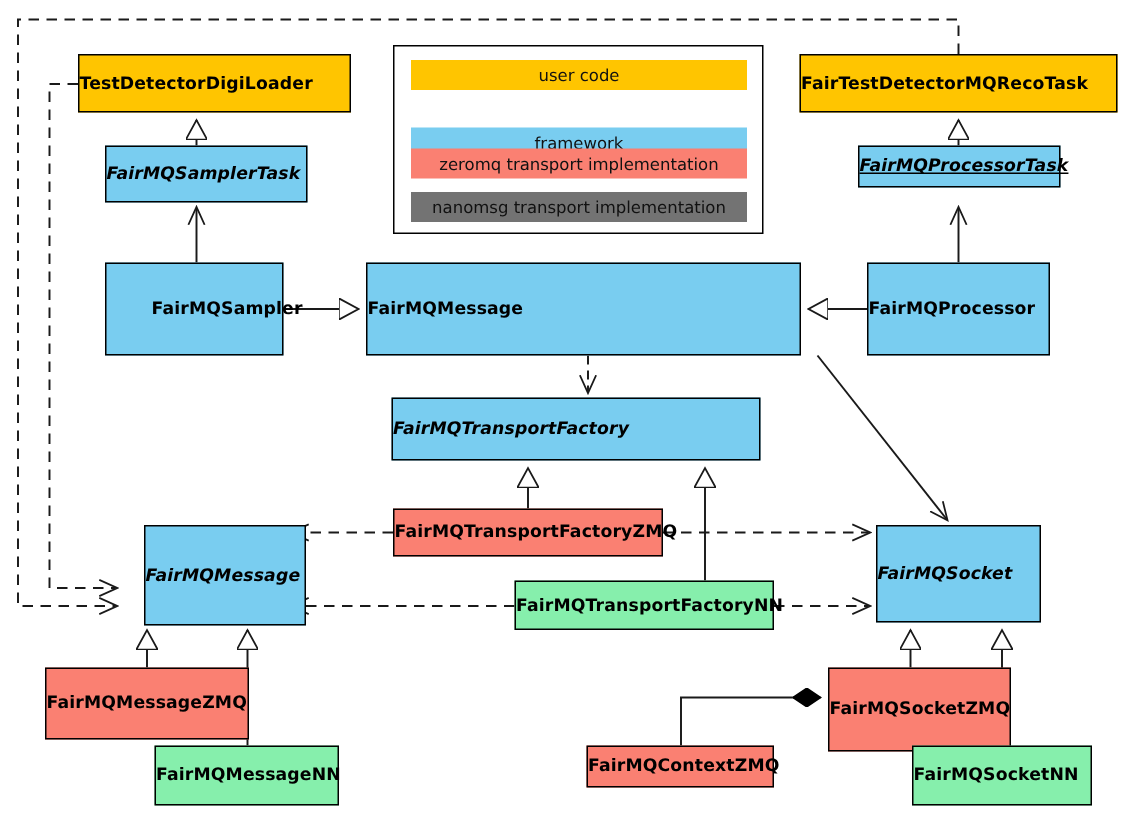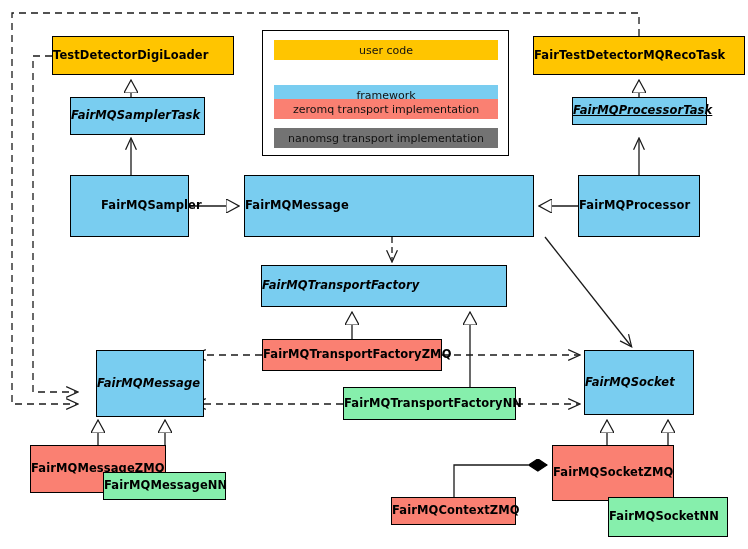--- a/index.html
+++ b/index.html
@@ -153,21 +153,21 @@
       </div>
       <div class="node framework abstract" style="left: 96px; top: 350px; width: 108px; height: 67px;">
         <span>FairMQMessage</span>
       </div>
       <div class="node framework abstract" style="left: 584px; top: 350px; width: 110px; height: 65px;">
         <span>FairMQSocket</span>
       </div>
       <div class="node zmq" style="left: 30px; top: 445px; width: 136px; height: 48px;">
         <span>FairMQMessageZMQ</span>
       </div>
-      <div class="node nanomsg" style="left: 103px; top: 472px; width: 123px; height: 28px;">
+      <div class="node nanomsg" style="left: 103px; top: 497px; width: 123px; height: 40px;">
         <span>FairMQMessageNN</span>
       </div>
       <div class="node zmq" style="left: 391px; top: 497px; width: 125px; height: 28px;">
         <span>FairMQContextZMQ</span>
       </div>
       <div class="node zmq" style="left: 552px; top: 445px; width: 122px; height: 56px;">
         <span>FairMQSocketZMQ</span>
       </div>
       <div class="node nanomsg" style="left: 608px; top: 497px; width: 120px; height: 40px;">
         <span>FairMQSocketNN</span>

